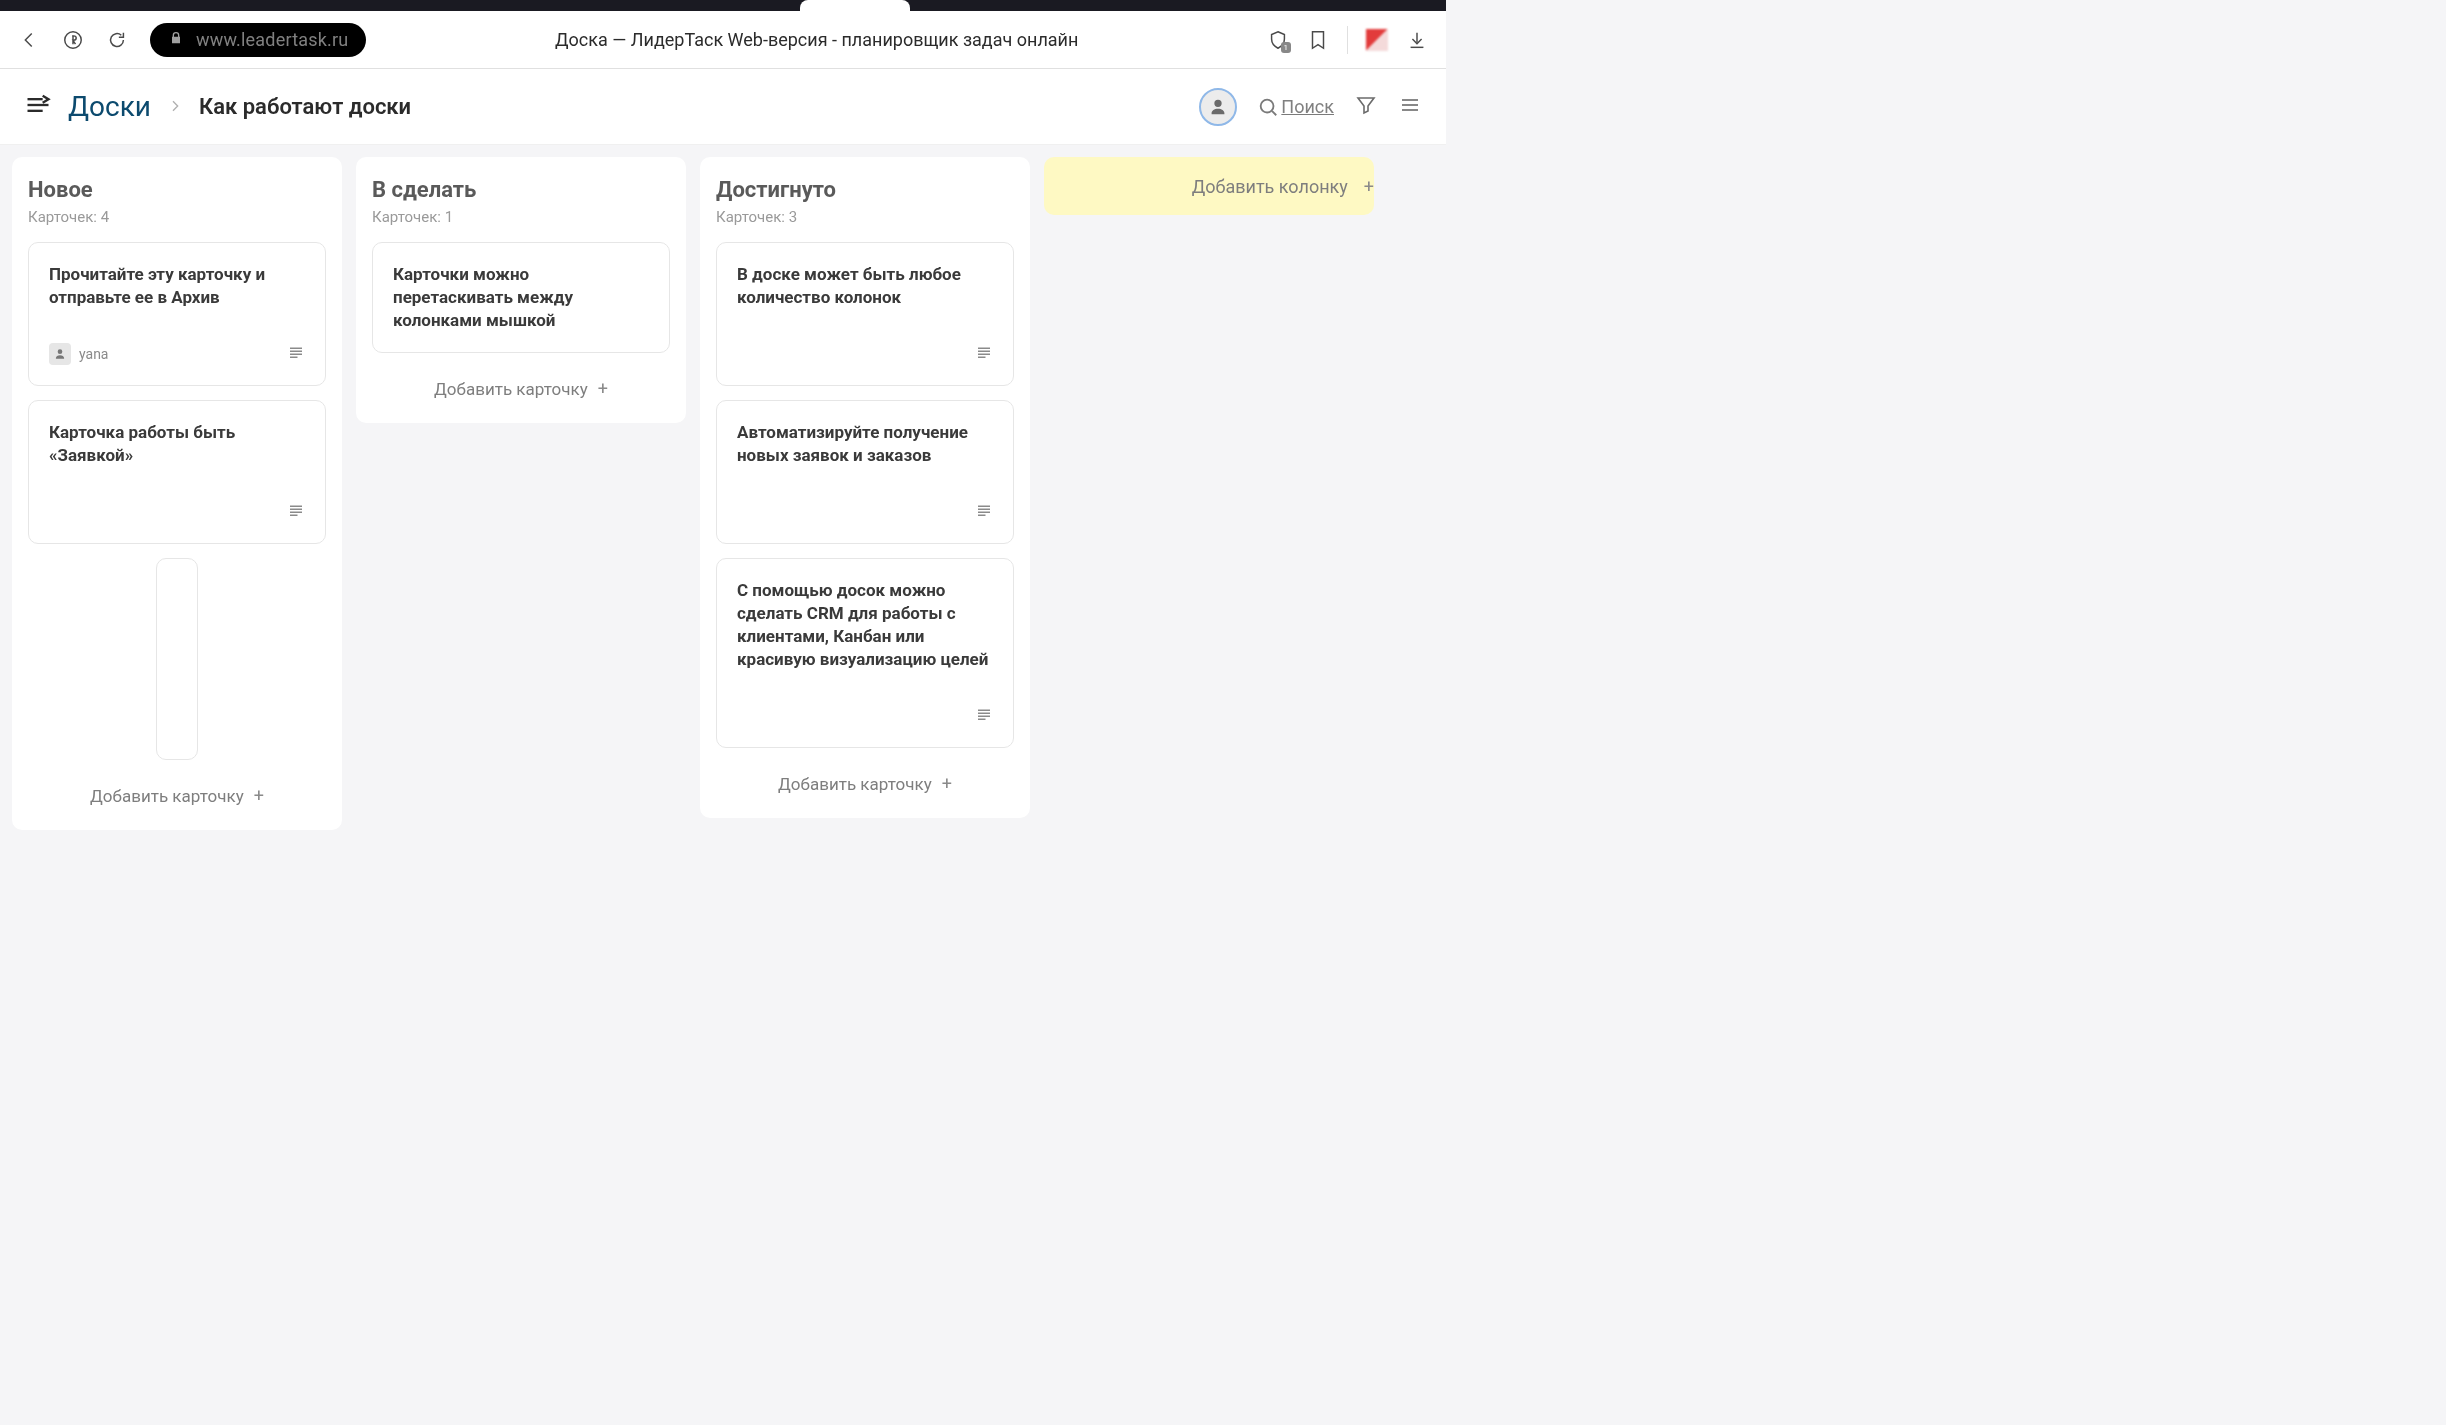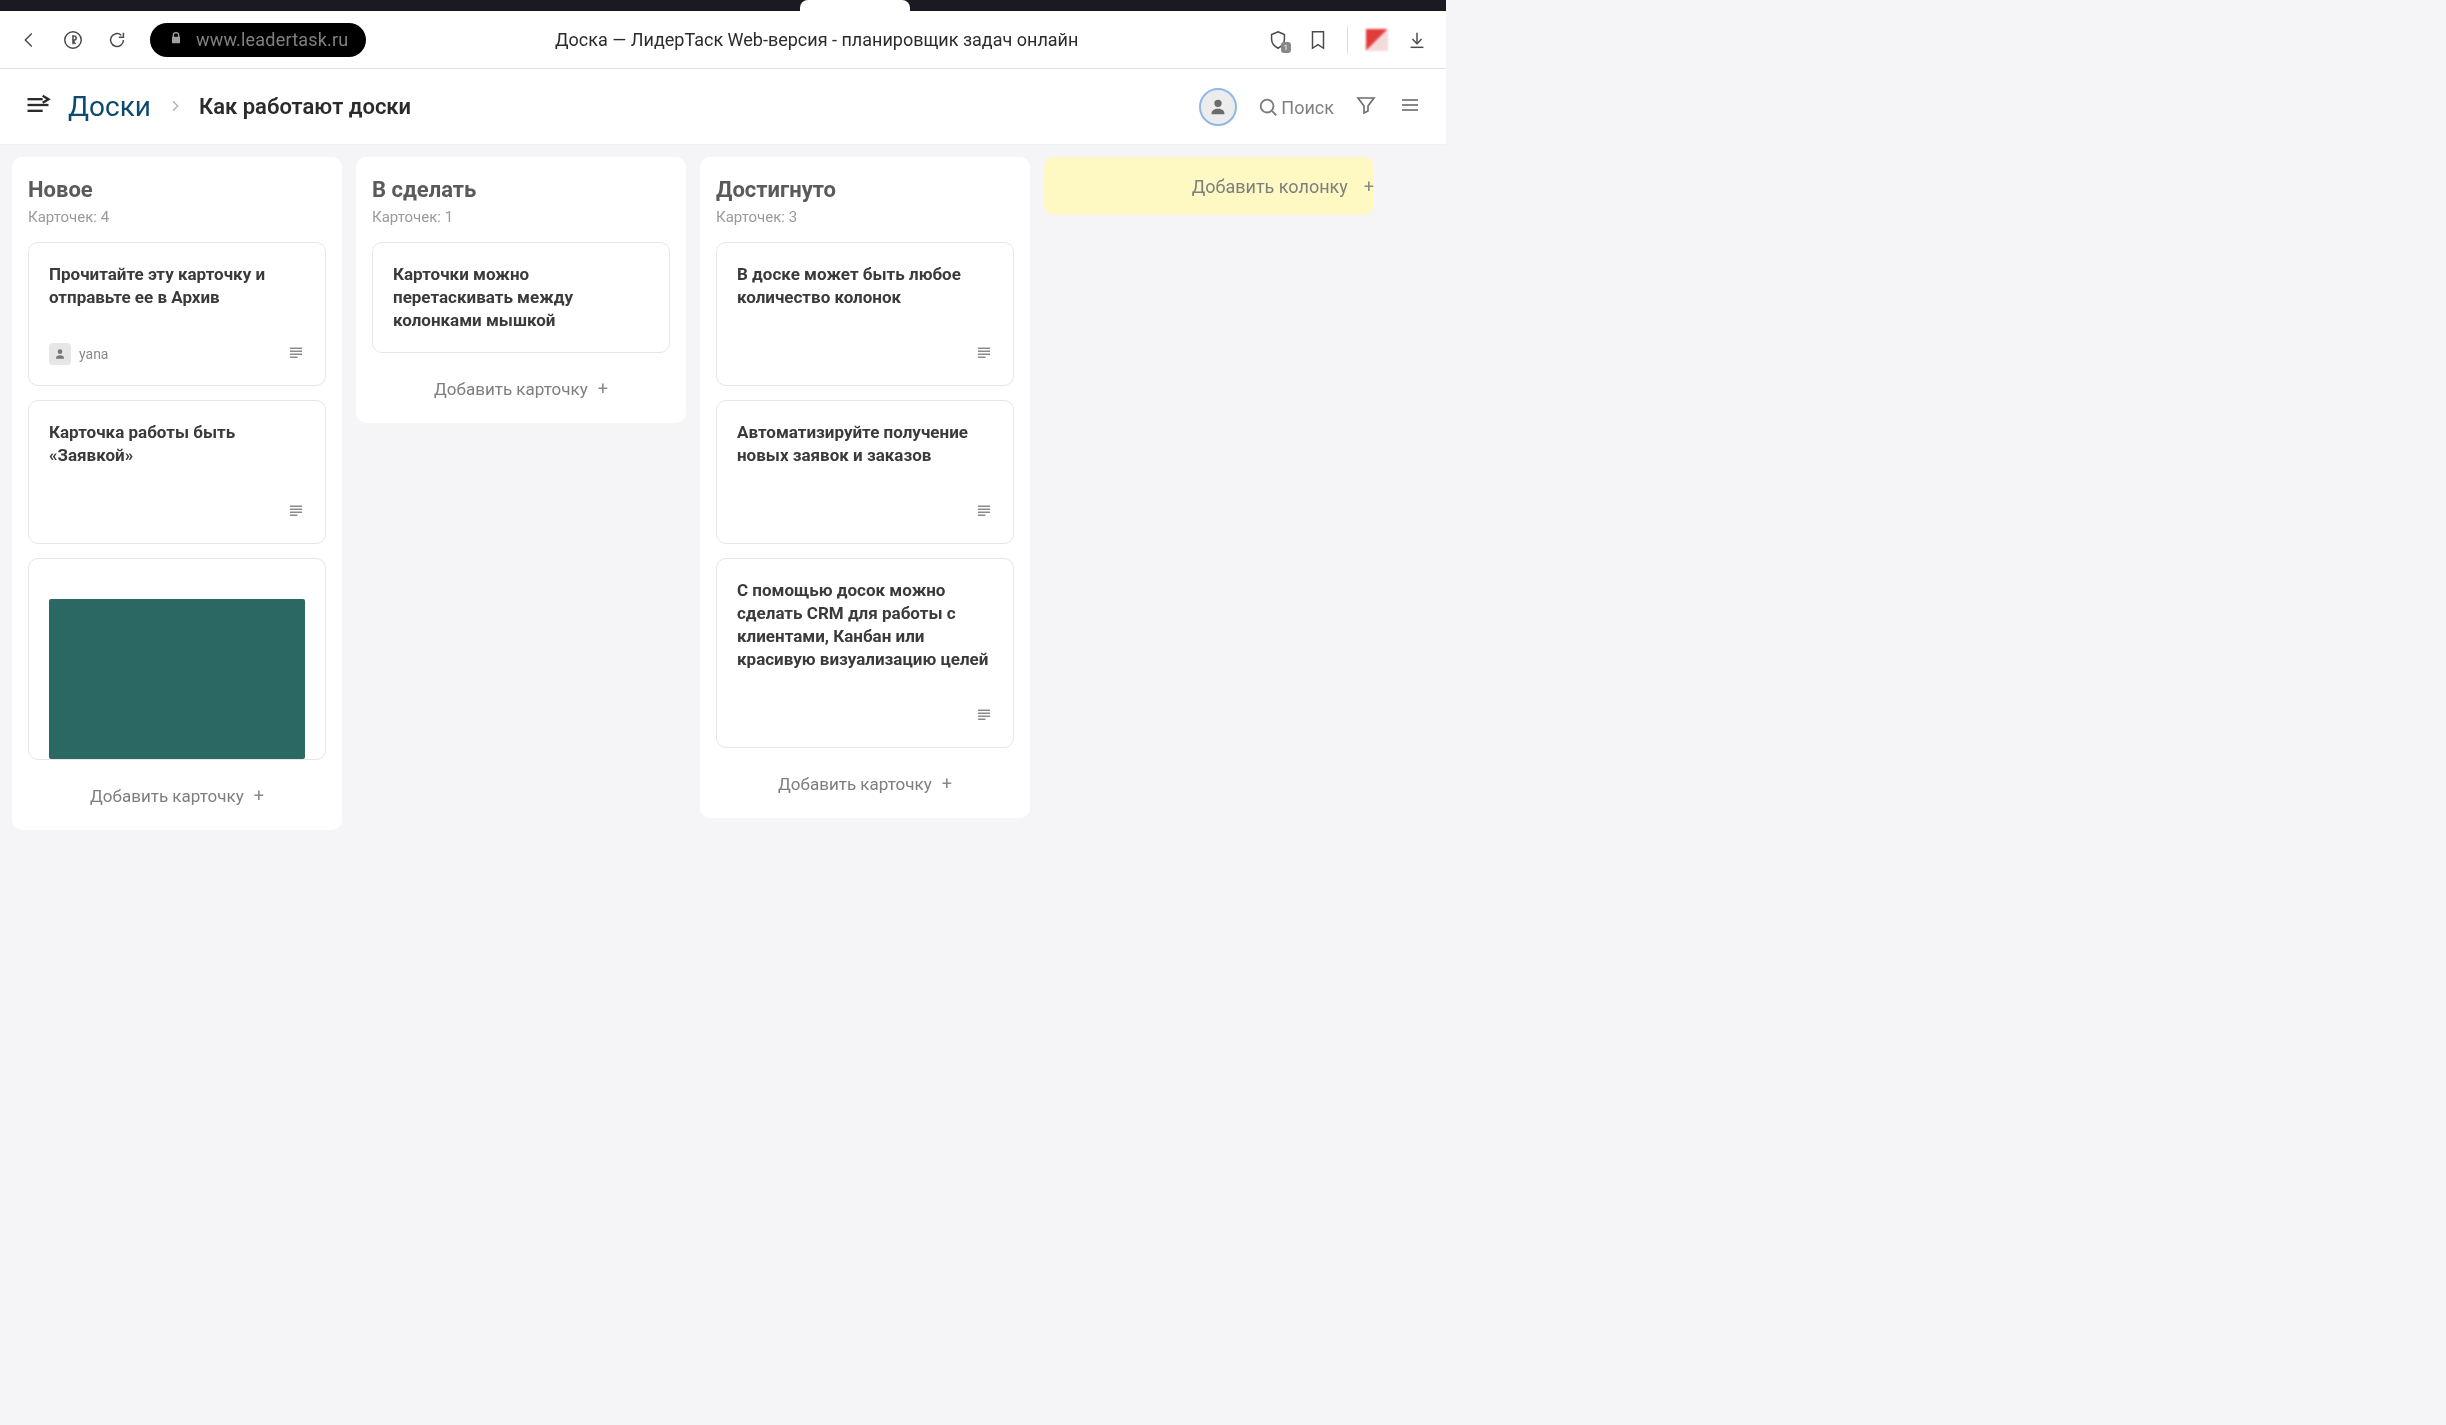--- a/index.html
+++ b/index.html
@@ -58,42 +58,42 @@
   .crumb-root { font-size: 28px; color: #0c4a6e; font-weight: 400; }
   .crumb-sep { color: #b0b0b0; font-size: 20px; }
   .crumb-leaf { font-size: 22px; color: #2b2b2b; font-weight: 600; }
 
   .app-header-right { margin-left: auto; display: flex; align-items: center; gap: 20px; }
   .avatar-circle {
     width: 38px; height: 38px; border: 2px solid #8fb8e8; border-radius: 50%;
     display: flex; align-items: center; justify-content: center; background: #ececec;
   }
   .avatar-circle svg { width: 22px; height: 22px; fill: #6b6b6b; }
-  .search-wrap { display: flex; align-items: flex-end; gap: 2px; color: #7a7a7a; }
+  .search-wrap { display: flex; align-items: flex-start; gap: 2px; color: #7a7a7a; text-decoration: underline; }
   .search-wrap svg { width: 22px; height: 22px; stroke: #7a7a7a; fill: none; stroke-width: 2; }
   .search-text { font-size: 18px; color: #808080; }
   .hdr-icon svg { width: 24px; height: 24px; stroke: #6b6b6b; fill: none; stroke-width: 1.6; }
 
   
   .board {
     display: flex; gap: 14px; padding: 12px;
     height: calc(100% - 58px - 76px);
     overflow: hidden;
     align-items: flex-start;
   }
   .column {
     width: 330px; background: #fff; border-radius: 10px;
     display: flex; flex-direction: column;
     padding: 20px 16px 14px 16px;
     max-height: 100%;
   }
   .col-title { font-size: 22px; color: #5a5a5a; font-weight: 700; margin-bottom: 6px; }
   .col-count { font-size: 15px; color: #9a9a9a; margin-bottom: 16px; }
 
-  .cards { display: flex; flex-direction: column; gap: 14px; overflow: hidden; }
+  .cards { display: flex; flex-direction: column; gap: 14px; overflow: hidden; align-items: center; }
   .card {
     border: 1px solid #e6e6e6; border-radius: 10px;
     padding: 20px; background: #fff;
     display: flex; flex-direction: column;
   }
   .card-title { font-size: 17px; font-weight: 700; color: #3a3a3a; line-height: 1.35; }
   .card-meta {
     display: flex; justify-content: space-between; align-items: center;
     margin-top: 34px;
   }

